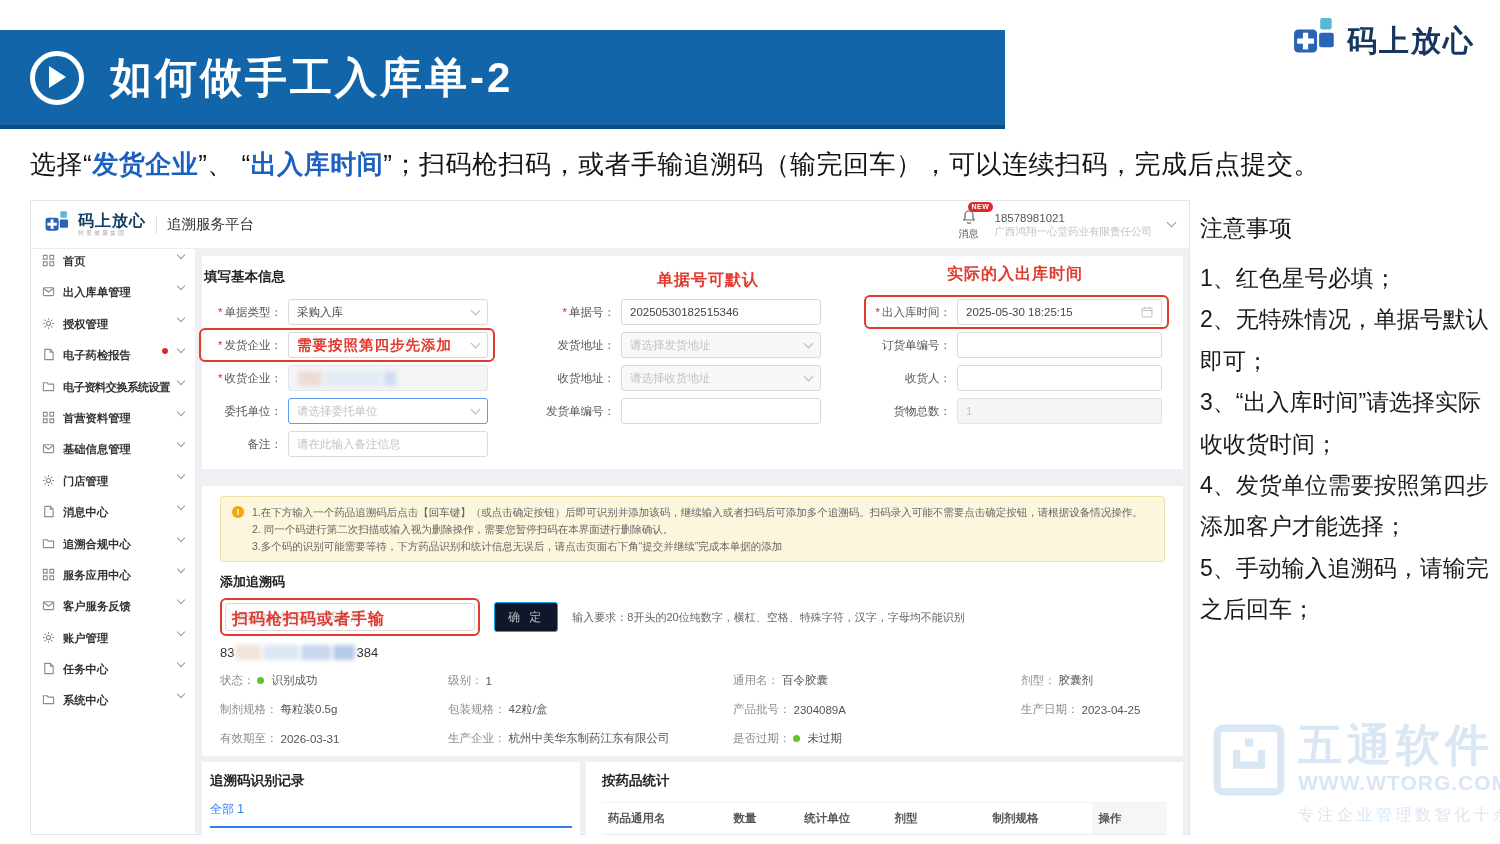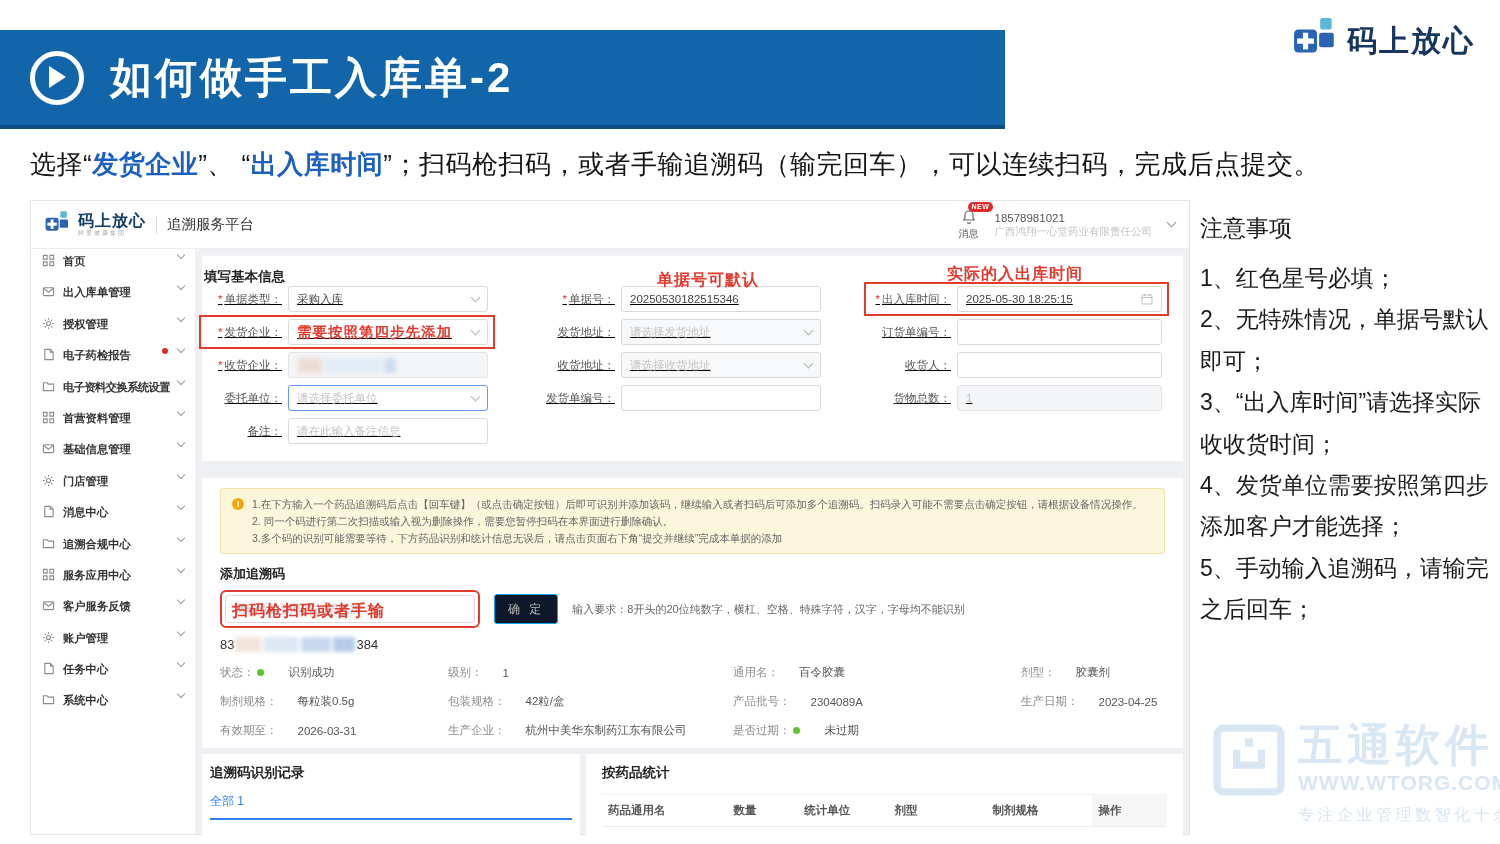--- a/index.html
+++ b/index.html
@@ -51,36 +51,36 @@
   .chev{width:5px;height:5px;border-right:1.3px solid #999;border-bottom:1.3px solid #999;
         transform:rotate(45deg);margin-top:-2px;flex:0 0 auto;}
   .rdot{width:6px;height:6px;background:#e02a2a;border-radius:50%;flex:0 0 auto;margin-right:2px;}
   .ic{display:flex;align-items:center;flex:0 0 auto;}
 
   .main{flex:1;min-width:0;display:flex;flex-direction:column;padding:7px 6px 0 6px;box-sizing:border-box;}
   .card{background:#fff;box-sizing:border-box;}
   .card.basic{flex:0 0 205px;position:relative;padding:12px 2px;}
   .sec-title{font-size:13.5px;font-weight:bold;color:#222;}
 
-  .form{display:flex;justify-content:space-between;padding-right:12px;text-decoration:underline;}
+  .form{display:flex;justify-content:space-between;margin-top:13px;padding-right:12px;}
   .fcol{display:flex;flex-direction:column;gap:7px;}
   .frow{display:flex;align-items:center;height:26px;}
   .flabel{text-align:right;color:#555;font-size:11.5px;flex:0 0 auto;white-space:nowrap;}
   .w1{width:78px;} .w2{width:72px;} .w3{width:82px;}
   .req{color:#e02a2a;margin-right:2px;}
   .ctl{height:26px;border:1px solid #d9d9d9;border-radius:3px;display:flex;align-items:center;
        padding:0 8px;background:#fff;margin-left:6px;box-sizing:border-box;font-size:11.5px;}
   .cw1{width:200px;} .cw2{width:200px;} .cw3{width:205px;}
   .ph{color:#c3c3c3;} .val{color:#444;}
   .dis{background:#f7f8fa;}
   .dis2{background:#f4f5f7;border-color:#e3e4e8;}
   .focus{border-color:#5f9af5;}
   .chev2{width:6px;height:6px;border-right:1.3px solid #b5b5b5;border-bottom:1.3px solid #b5b5b5;
          transform:rotate(45deg);margin-left:auto;margin-top:-3px;flex:0 0 auto;}
-  .red-box{display:flex;align-items:center;border:2px solid #e13a2e;border-radius:0;
+  .red-box{display:flex;align-items:center;border:2px solid #e13a2e;border-radius:6px;
            padding:2px 5px 2px 3px;margin:-4px 0 -4px -5px;}
   .redval{color:#e13a2e;font-weight:bold;font-size:14.5px;letter-spacing:1px;white-space:nowrap;}
   .ann{position:absolute;color:#e13a2e;font-size:16px;font-weight:bold;letter-spacing:1px;white-space:nowrap;}
   .ann-order{left:455px;top:14px;}
   .ann-time{left:745px;top:8px;}
   .cal{margin-left:auto;flex:0 0 auto;display:flex;}
   .chip{height:15px;border-radius:2px;filter:blur(2px);display:inline-block;margin:0 1px;}
   .m1{width:24px;background:#ecdcd6;} .m2{width:58px;background:#e3ecf6;} .m3{width:12px;background:#cfdcef;}
   .c1{width:26px;background:#f2e3da;} .c2{width:36px;background:#dde7f3;}
   .c3{width:30px;background:#c7d7ee;} .c4{width:22px;background:#b6cbe7;}
@@ -99,21 +99,21 @@
                align-items:center;padding:0 9px;box-sizing:border-box;font-size:11.5px;}
   .trace-red{position:absolute;left:10px;top:9px;color:#e13a2e;font-weight:bold;font-size:16px;
              white-space:nowrap;letter-spacing:1px;}
   .confirm-btn{height:28px;padding:0 13px;background:#0f172a;border:1px solid #0ea5e9;border-radius:3px;
                color:#bbb;font-size:12px;display:flex;align-items:center;letter-spacing:3px;}
   .hint{font-size:11px;color:#666;}
   .code-line{margin-top:9px;display:flex;align-items:center;font-size:13px;color:#333;}
   .details{margin-top:13px;display:grid;grid-template-columns:228px 285px 288px auto;row-gap:14px;font-size:11.5px;}
   .d-item{display:flex;align-items:center;}
   .d-label{color:#8c8c8c;white-space:nowrap;}
-  .d-val{color:#555;margin-left:20px;white-space:nowrap;}
+  .d-val{color:#555;margin-left:3px;white-space:nowrap;}
   .gdot{width:7px;height:7px;background:#5fc32e;border-radius:50%;display:inline-block;margin:0 4px 0 3px;}
 
   .bottom-cards{flex:0 0 82px;display:flex;gap:6px;min-height:0;}
   .rec{width:378px;background:#fff;padding:10px 8px;box-sizing:border-box;}
   .rec-tabs{display:flex;gap:28px;margin-top:11px;border-bottom:1px solid #ececec;flex-direction:column;}
   .tab{font-size:12px;color:#666;padding-bottom:8px;cursor:pointer;}
   .tab.active{color:#2f7ef0;border-bottom:2px solid #2f7ef0;margin-bottom:-1px;}
   .stats{flex:1;background:#fff;padding:10px 16px;box-sizing:border-box;min-width:0;}
   .thead{display:grid;grid-template-columns:1.6fr .9fr 1.15fr 1.25fr 1.35fr .95fr;margin-top:12px;
          border-top:1px solid #f2f2f2;border-bottom:1px solid #ececec;}

